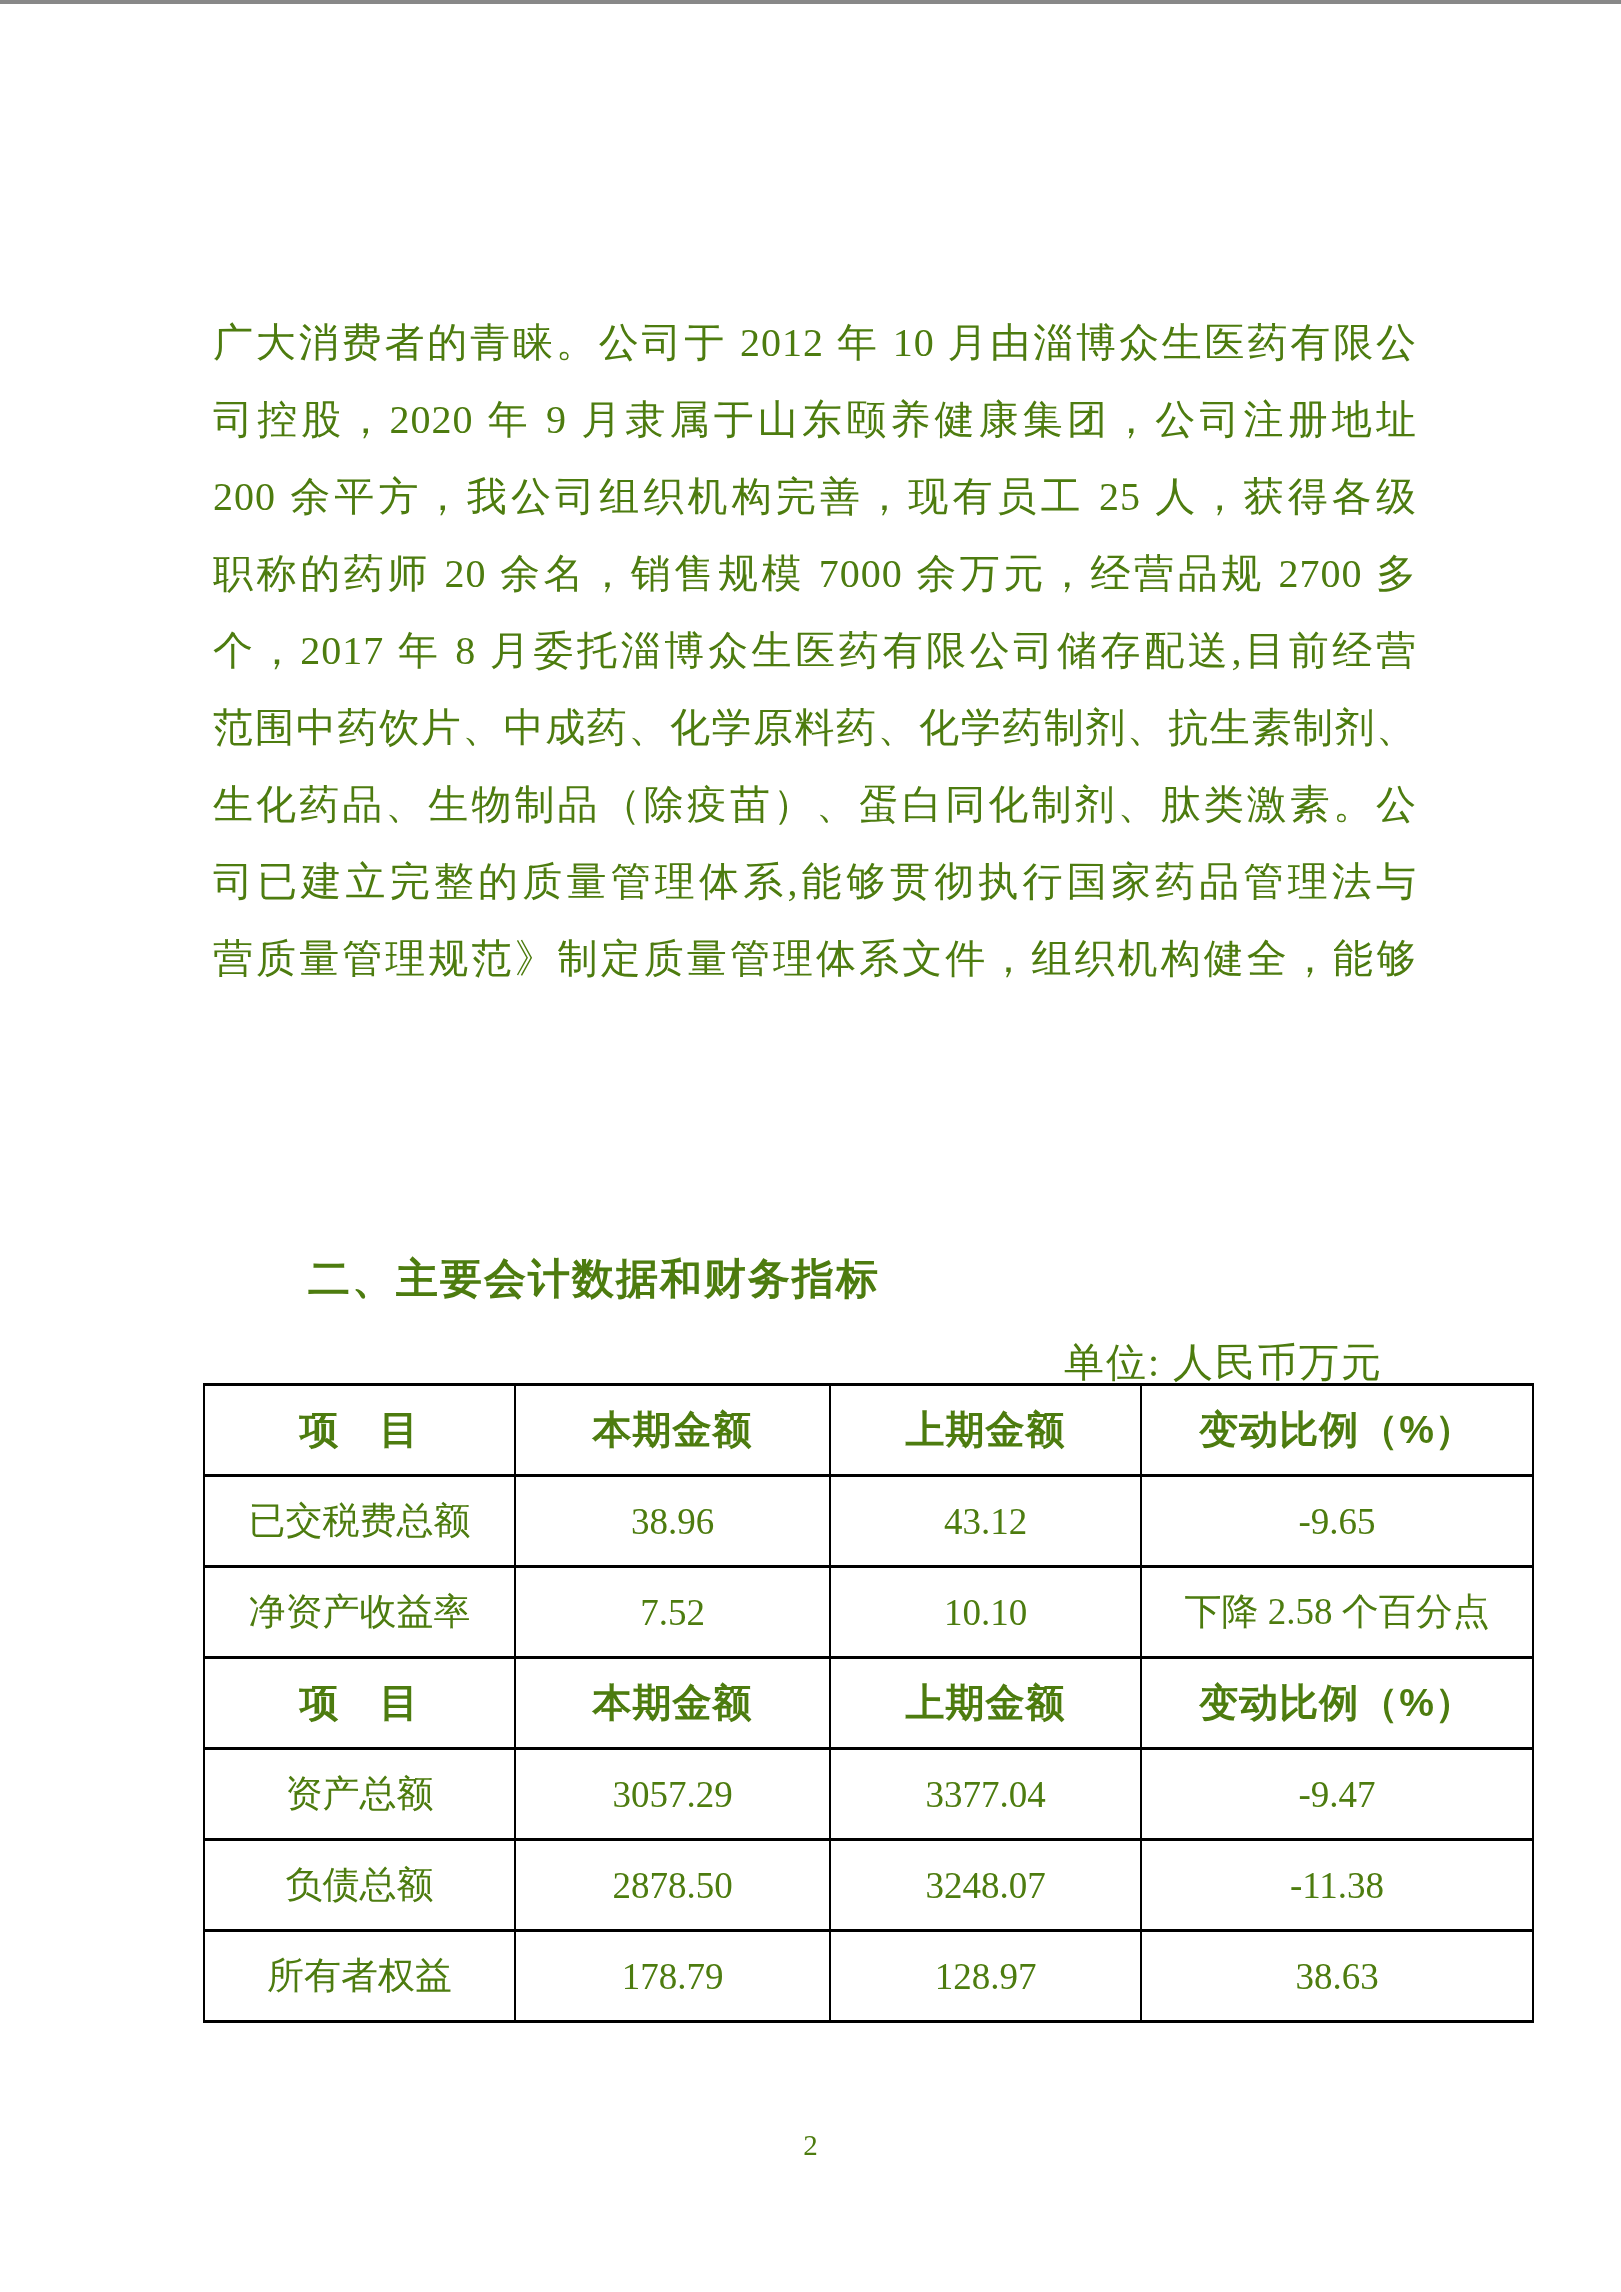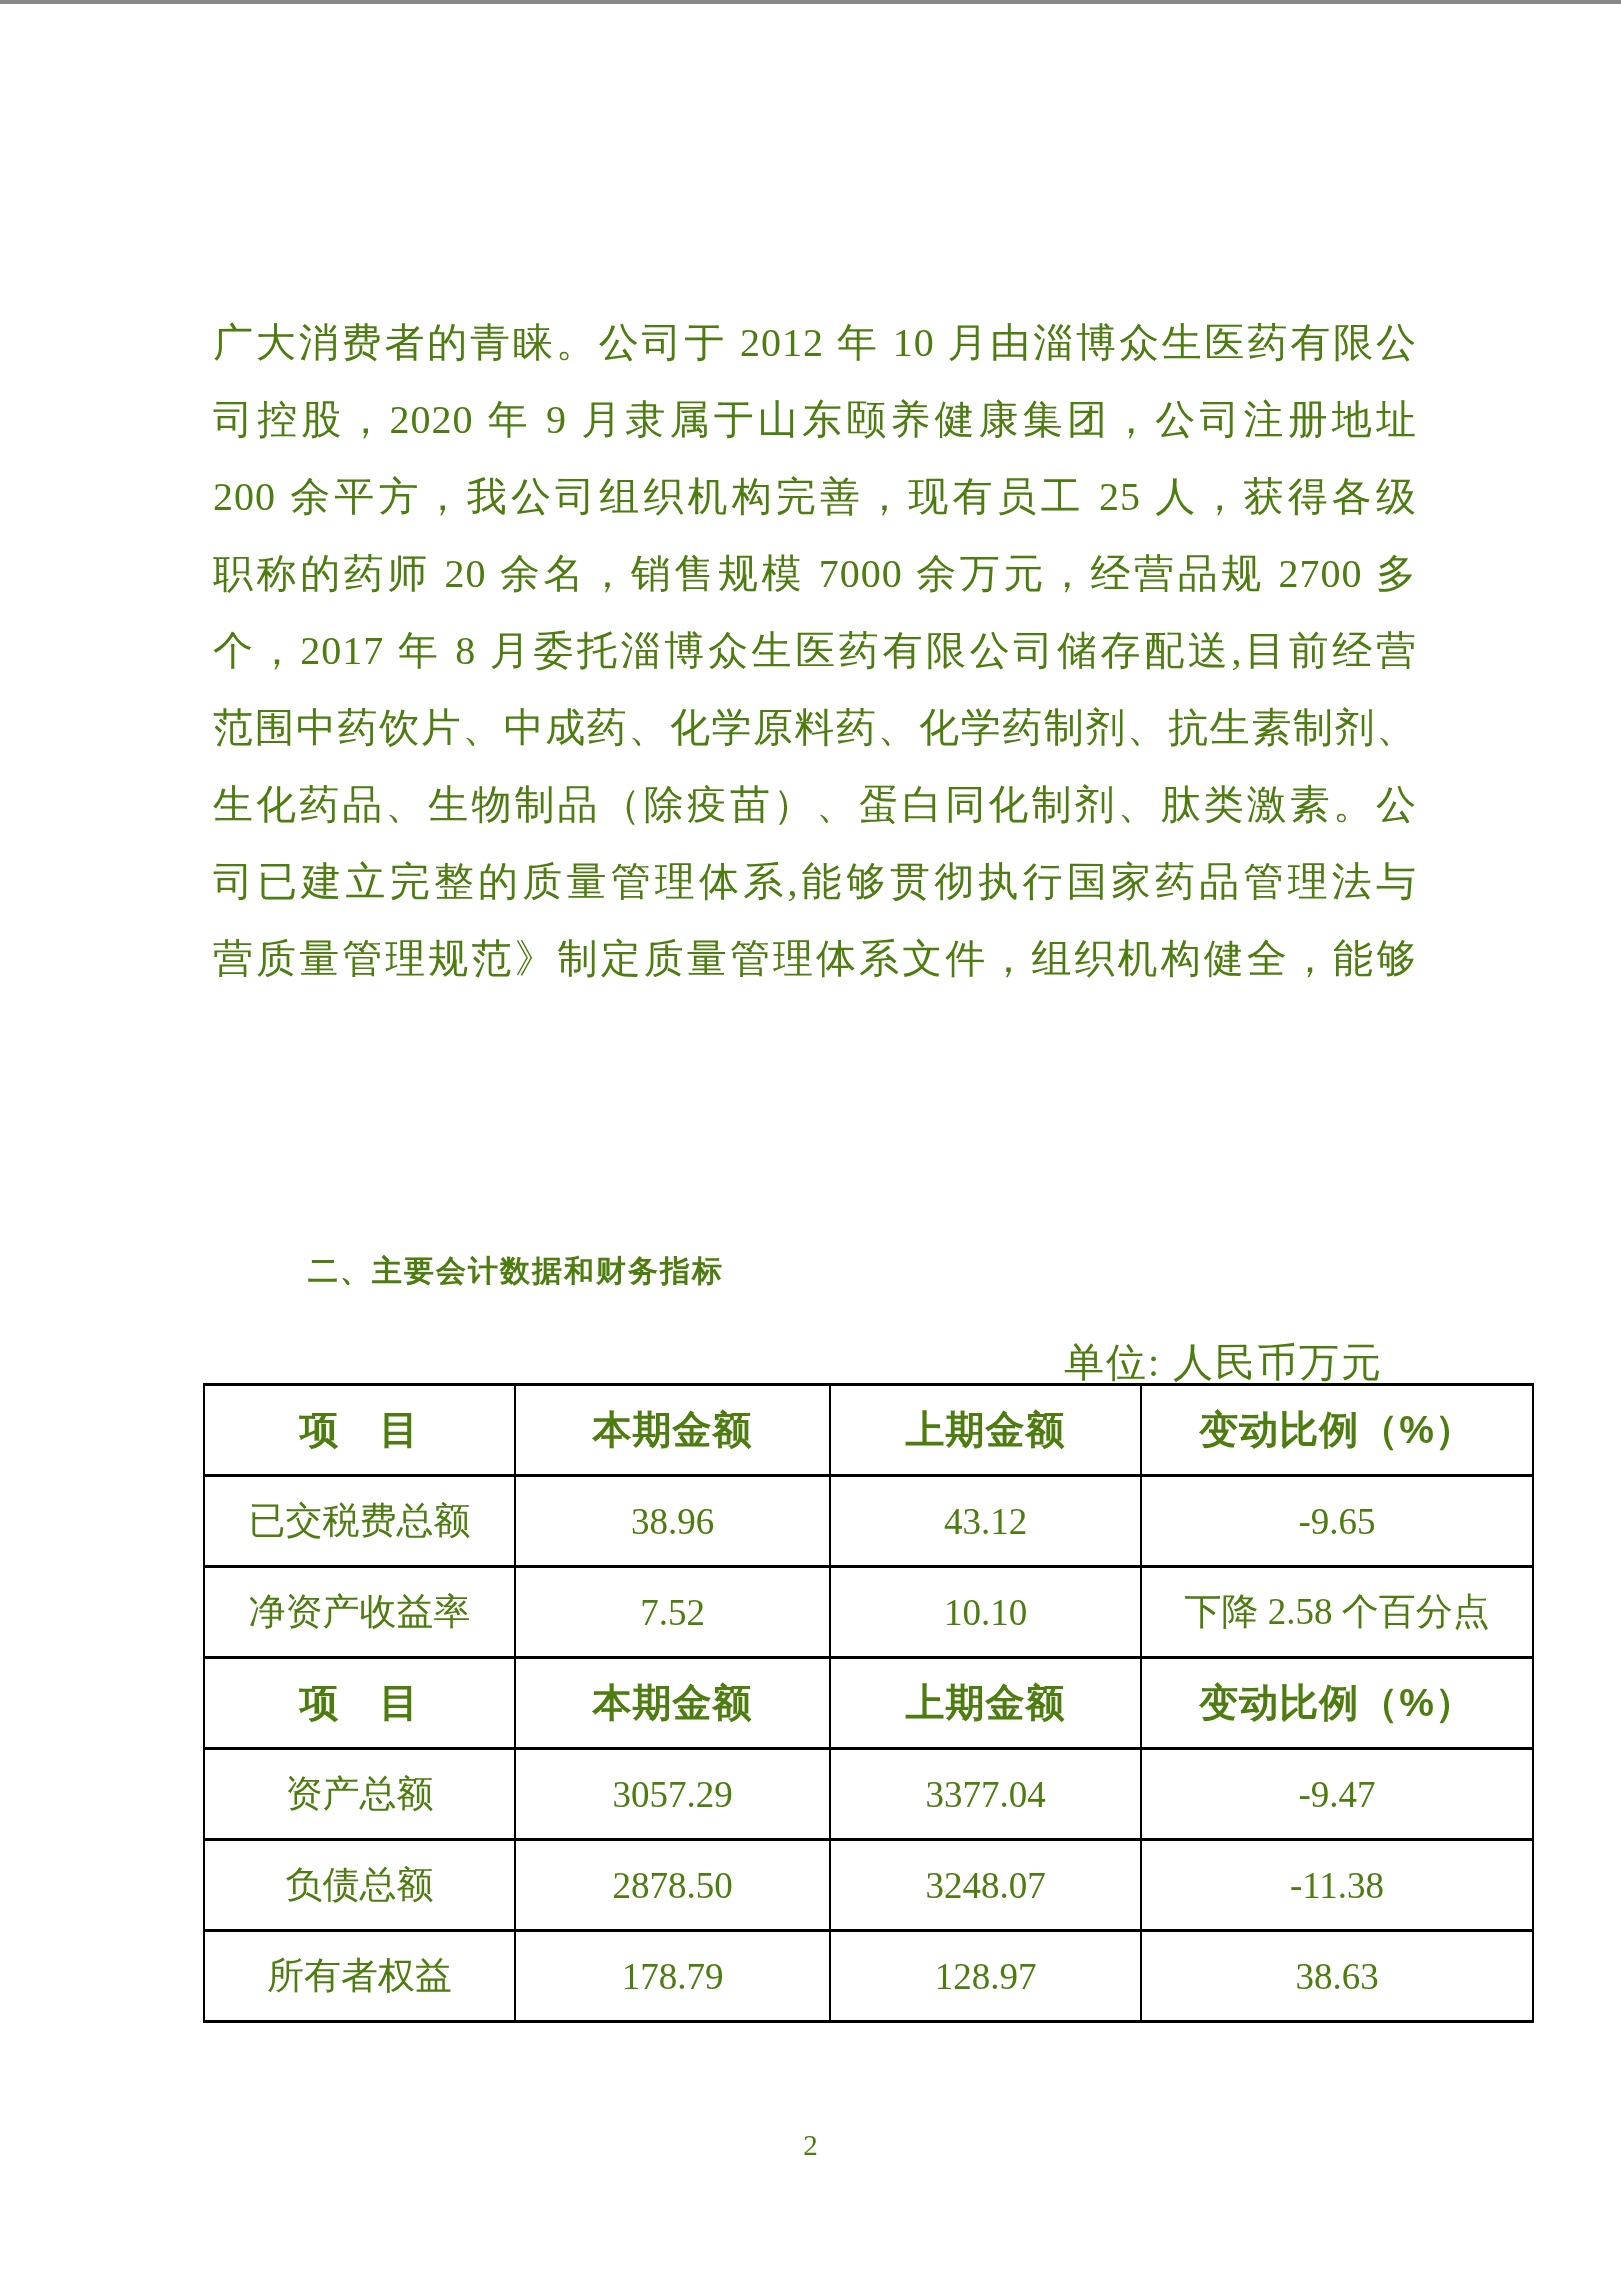--- a/index.html
+++ b/index.html
@@ -28,21 +28,21 @@
   }
   .para-line.last{
     text-align:left;
     text-align-last:left;
   }
   .section-heading{
     position:absolute;
     left:308px;top:1247px;
     font-family:"Liberation Sans","DejaVu Sans",sans-serif;
     font-weight:bold;
-    font-size:30px;
+    font-size:42px;
     letter-spacing:2px;
   }
   .unit-label{
     position:absolute;
     left:1064px;top:1331px;
     font-size:40px;
     letter-spacing:2px;
   }
   table.fin{
     position:absolute;

